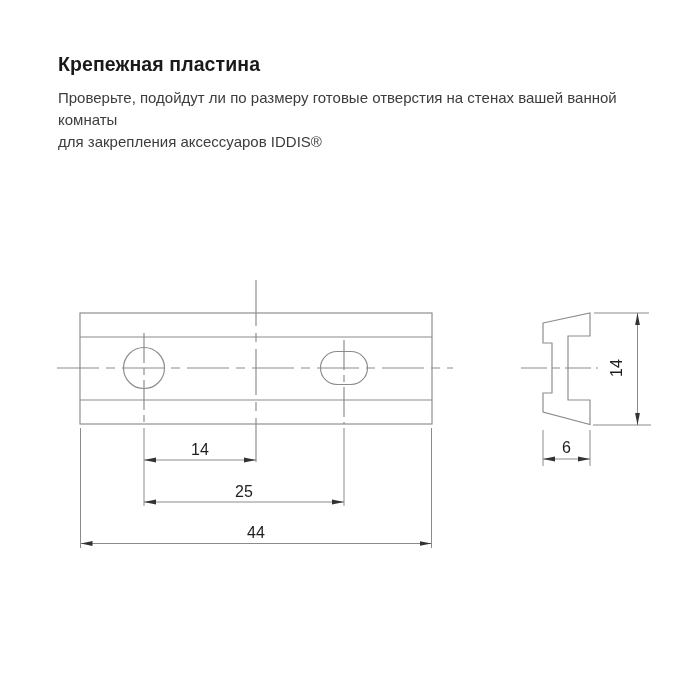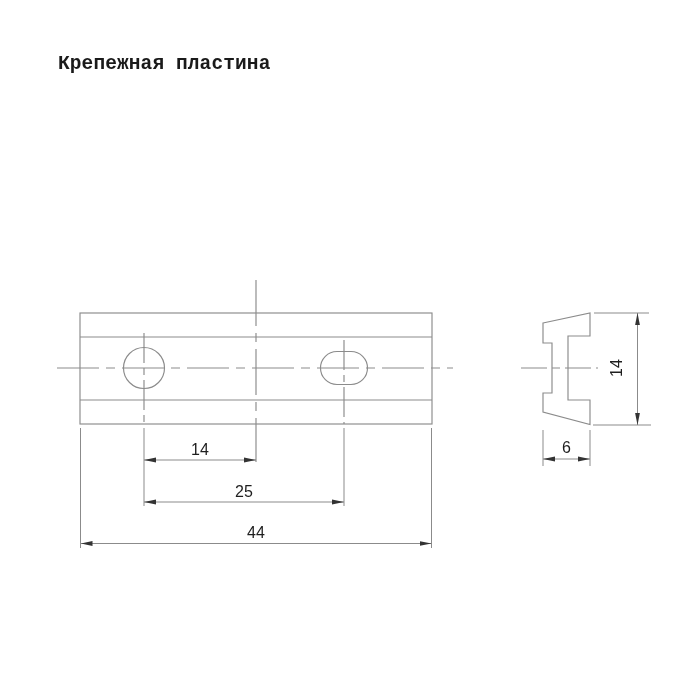--- a/index.html
+++ b/index.html
@@ -15,21 +15,20 @@
     left: 58px; top: 52px;
     width: 600px;
   }
   .page-title {
     font-size: 19.5px;
     line-height: 24px;
     font-weight: 700;
     color: #1a1a1a;
     margin: 0 0 11px 0;
     letter-spacing: 0.1px;
-    font-family: Liberation Mono, monospace;
   }
   .page-desc {
     font-size: 15px;
     line-height: 22px;
     font-weight: 400;
     color: #3c3c3c;
     margin: 0;
   }
   .page-desc span { display: block; }
   svg.drawing {
@@ -48,20 +47,24 @@
     font-size: 16px;
     fill: #1e1e1e;
     stroke: none;
   }
 </style>
 </head>
 <body>
 
 <div class="content">
   <h1 class="page-title">Крепежная пластина</h1>
+  <p class="page-desc">
+    <span>Проверьте, подойдут ли по размеру готовые отверстия на стенах вашей ванной комнаты</span>
+    <span>для закрепления аксессуаров IDDIS®</span>
+  </p>
 </div>
 
 <svg class="drawing" viewBox="0 0 700 700">
   <defs>
     <marker id="arr" viewBox="0 0 12 6" refX="12" refY="3" markerWidth="12" markerHeight="6" markerUnits="userSpaceOnUse" orient="auto-start-reverse">
       <path d="M12,3 L0,0.6 L0,5.4 Z" fill="#333333" stroke="none"></path>
     </marker>
   </defs>
 
   <g>

